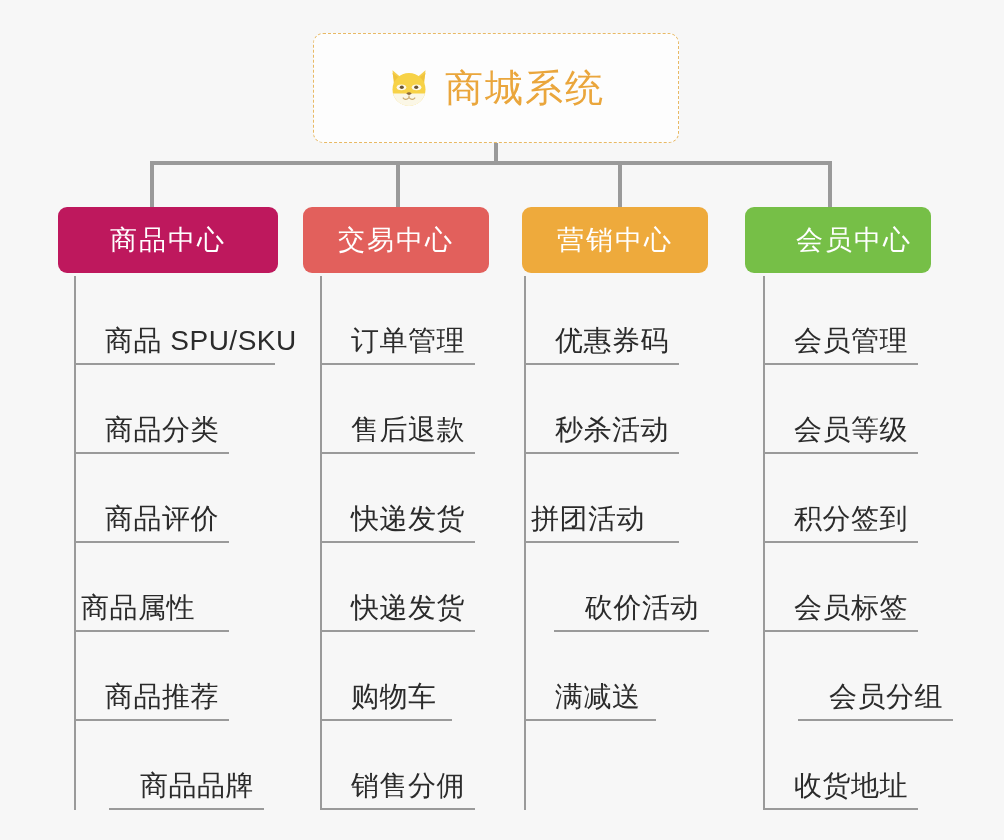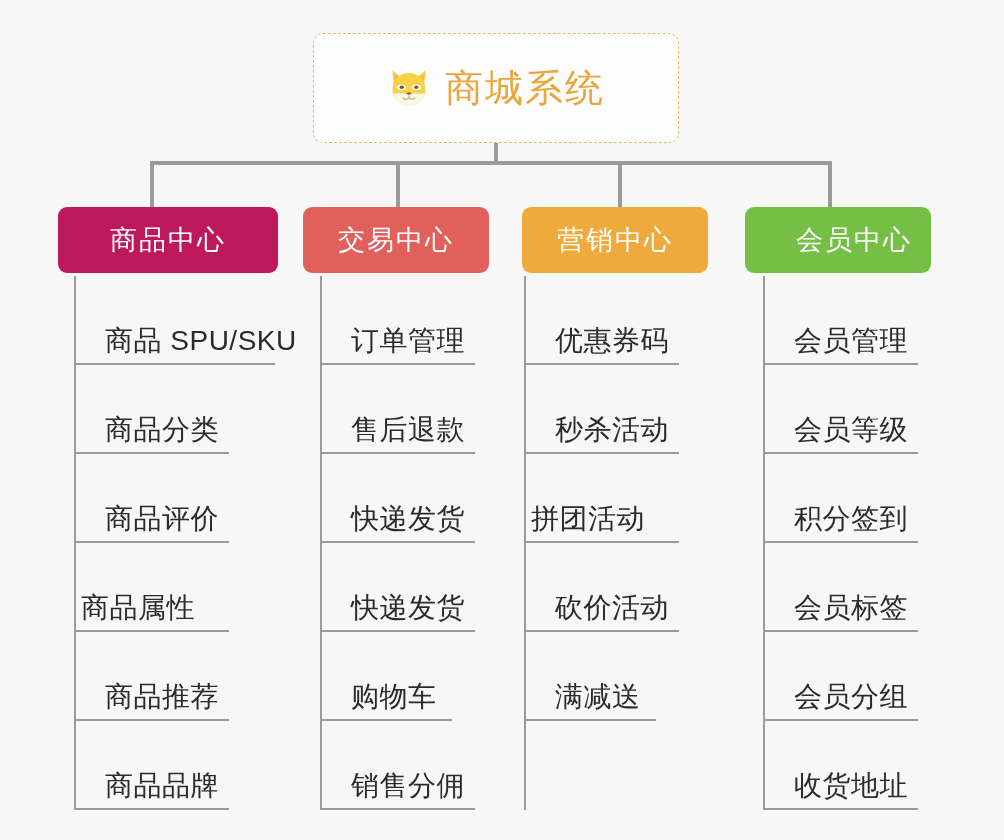--- a/index.html
+++ b/index.html
@@ -160,21 +160,21 @@
       </div>
       <div class="leaf-item" style="width: 155px; border-bottom-color: rgb(154, 154, 154);">
         <span class="leaf-label">商品评价</span>
       </div>
       <div class="leaf-item" style="width: 155px; border-bottom-color: rgb(154, 154, 154); padding-left: 7px;">
         <span class="leaf-label">商品属性</span>
       </div>
       <div class="leaf-item" style="width: 155px; border-bottom-color: rgb(154, 154, 154);">
         <span class="leaf-label">商品推荐</span>
       </div>
-      <div class="leaf-item" style="width: 155px; border-bottom-color: rgb(154, 154, 154);">
+      <div class="leaf-item" style="width: 155px; border-bottom-color: rgb(154, 154, 154); margin-left: 35px;">
         <span class="leaf-label">商品品牌</span>
       </div>
     </div>
   <div class="leaf-col" style="left: 320px;">
     <div class="leaf-trunk" style="background: rgb(154, 154, 154); height: 534px;"></div>
   <div class="leaf-item" style="width: 155px; border-bottom-color: rgb(154, 154, 154);">
         <span class="leaf-label">订单管理</span>
       </div>
       <div class="leaf-item" style="width: 155px; border-bottom-color: rgb(154, 154, 154);">
         <span class="leaf-label">售后退款</span>
@@ -196,42 +196,42 @@
     <div class="leaf-trunk" style="background: rgb(154, 154, 154); height: 534px;"></div>
   <div class="leaf-item" style="width: 155px; border-bottom-color: rgb(154, 154, 154); text-align: center;">
         <span class="leaf-label">优惠券码</span>
       </div>
       <div class="leaf-item" style="width: 155px; border-bottom-color: rgb(154, 154, 154);">
         <span class="leaf-label">秒杀活动</span>
       </div>
       <div class="leaf-item" style="width: 155px; border-bottom-color: rgb(154, 154, 154); padding-left: 7px;">
         <span class="leaf-label">拼团活动</span>
       </div>
-      <div class="leaf-item" style="width: 155px; border-bottom-color: rgb(154, 154, 154);">
+      <div class="leaf-item" style="width: 155px; border-bottom-color: rgb(154, 154, 154); margin-left: 30px;">
         <span class="leaf-label">砍价活动</span>
       </div>
       <div class="leaf-item" style="width: 132px; border-bottom-color: rgb(154, 154, 154);">
         <span class="leaf-label">满减送</span>
       </div>
     </div>
   <div class="leaf-col" style="left: 763px;">
     <div class="leaf-trunk" style="background: rgb(154, 154, 154); height: 534px;"></div>
   <div class="leaf-item" style="width: 155px; border-bottom-color: rgb(154, 154, 154);">
         <span class="leaf-label">会员管理</span>
       </div>
       <div class="leaf-item" style="width: 155px; border-bottom-color: rgb(154, 154, 154);">
         <span class="leaf-label">会员等级</span>
       </div>
       <div class="leaf-item" style="width: 155px; border-bottom-color: rgb(154, 154, 154);">
         <span class="leaf-label">积分签到</span>
       </div>
       <div class="leaf-item" style="width: 155px; border-bottom-color: rgb(154, 154, 154);">
         <span class="leaf-label">会员标签</span>
       </div>
-      <div class="leaf-item" style="width: 155px; border-bottom-color: rgb(154, 154, 154);">
+      <div class="leaf-item" style="width: 155px; border-bottom-color: rgb(154, 154, 154); margin-left: 35px;">
         <span class="leaf-label">会员分组</span>
       </div>
       <div class="leaf-item" style="width: 155px; border-bottom-color: rgb(154, 154, 154);">
         <span class="leaf-label">收货地址</span>
       </div>
     </div>
 
 </div>
 
 </body></html>

